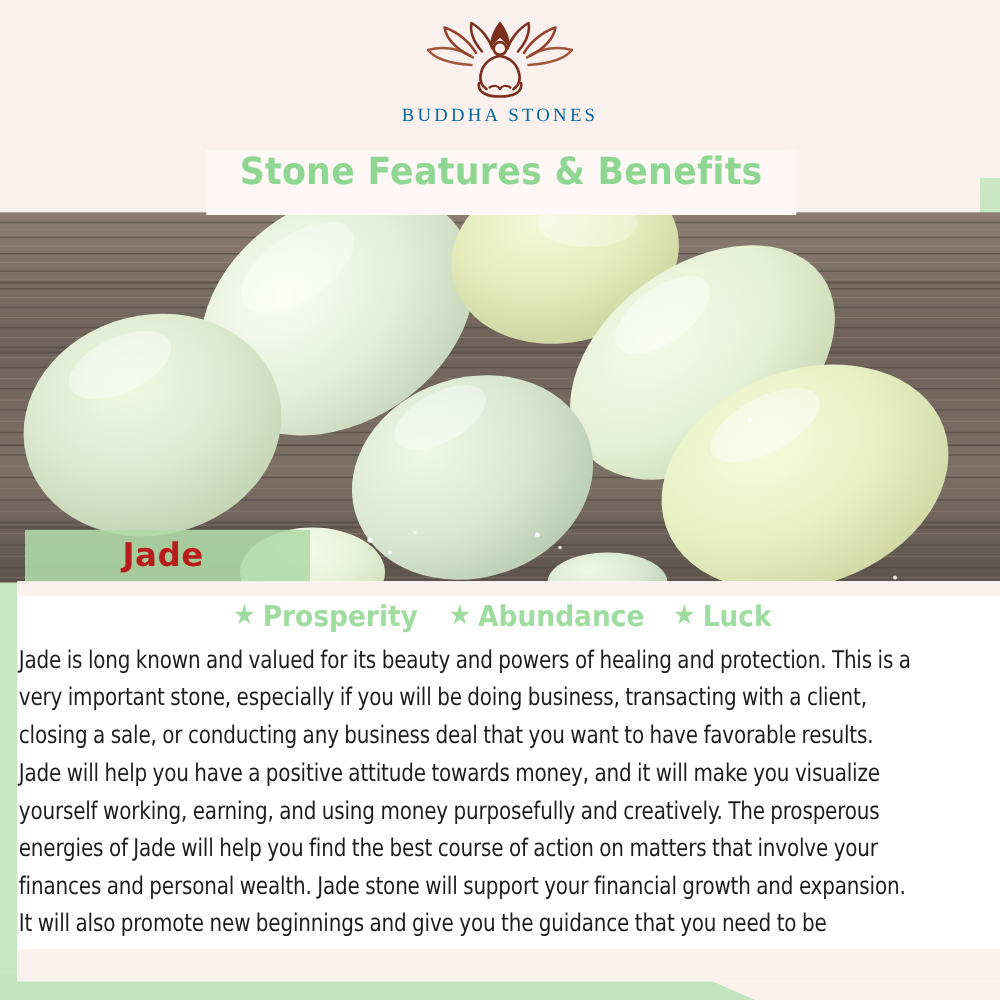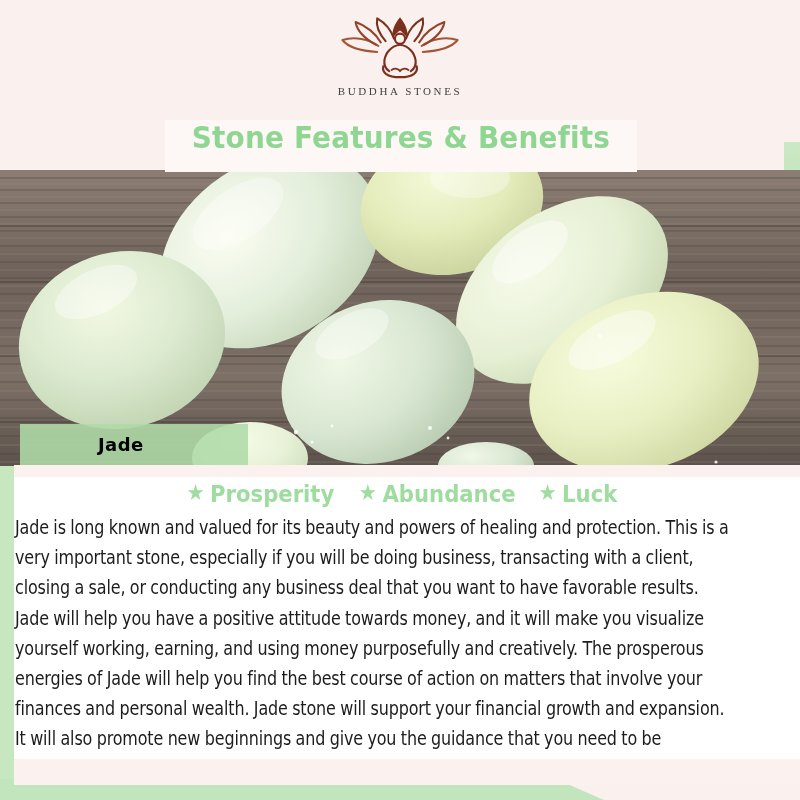--- a/index.html
+++ b/index.html
@@ -43,23 +43,23 @@
 
   .logo-mark {
     width: 132px;
     height: 66px;
     display: block;
   }
 
   .brand-name {
     margin-top: 3px;
     font-family: "Liberation Serif", serif;
-    font-size: 11px;
+    font-size: 15px;
     letter-spacing: 2.6px;
-    color: #404040;
+    color: #0369a1;
     font-weight: 400;
   }
 
   
   .deco {
     position: absolute;
     background: #bfe3b9;
     z-index: 1;
   }
 
@@ -150,22 +150,22 @@
     background: rgba(175, 219, 167, 0.88);
     z-index: 4;
     display: flex;
     align-items: center;
   }
 
   .stone-name {
     margin-left: 78px;
     font-family: "DejaVu Sans", sans-serif;
     font-weight: bold;
-    font-size: 18px;
-    color: #000000;
+    font-size: 26px;
+    color: #b91c1c;
     letter-spacing: 0.4px;
   }
 
   
   .content-card {
     position: absolute;
     left: 14px;
     top: 465px;
     width: 786px;
     height: 320px;

